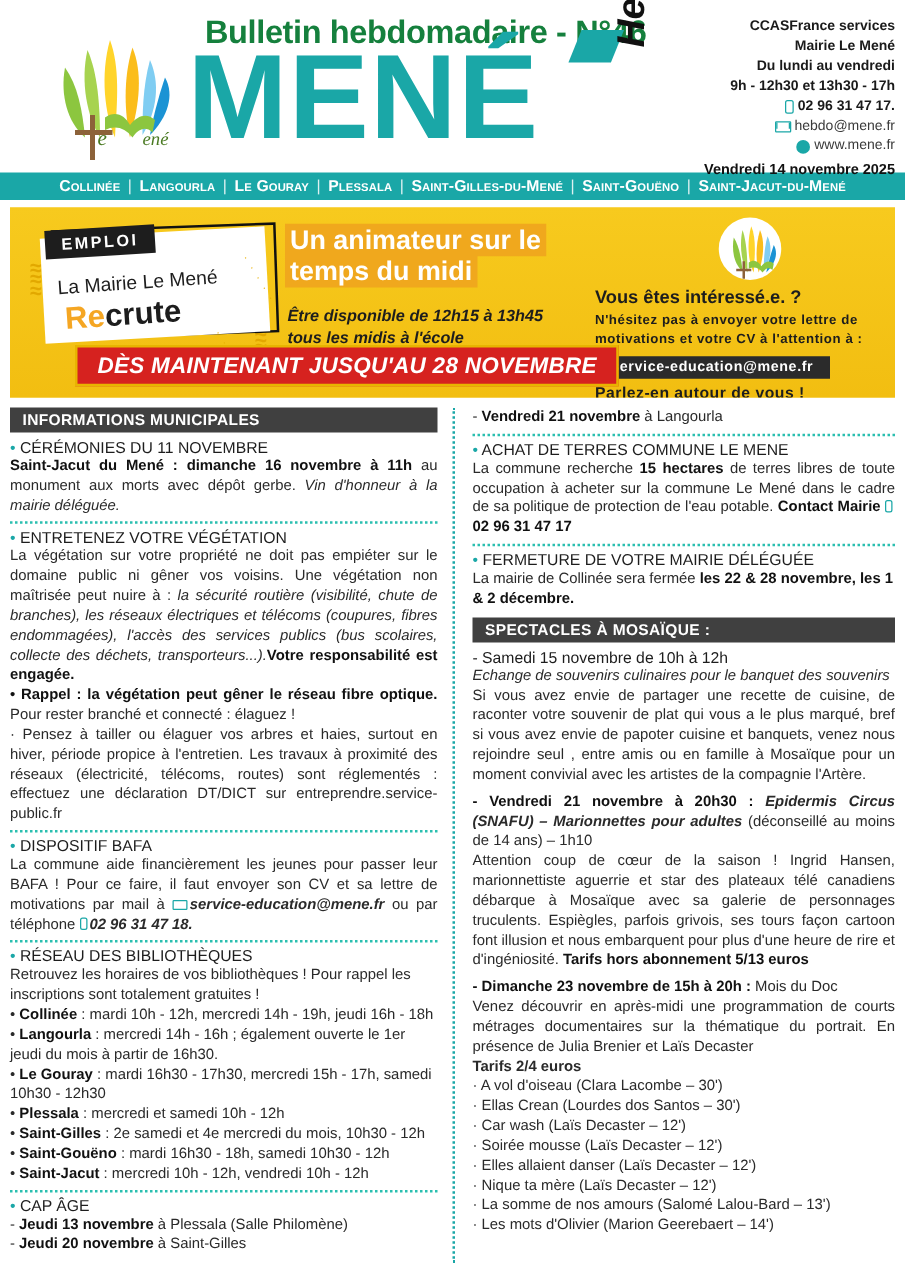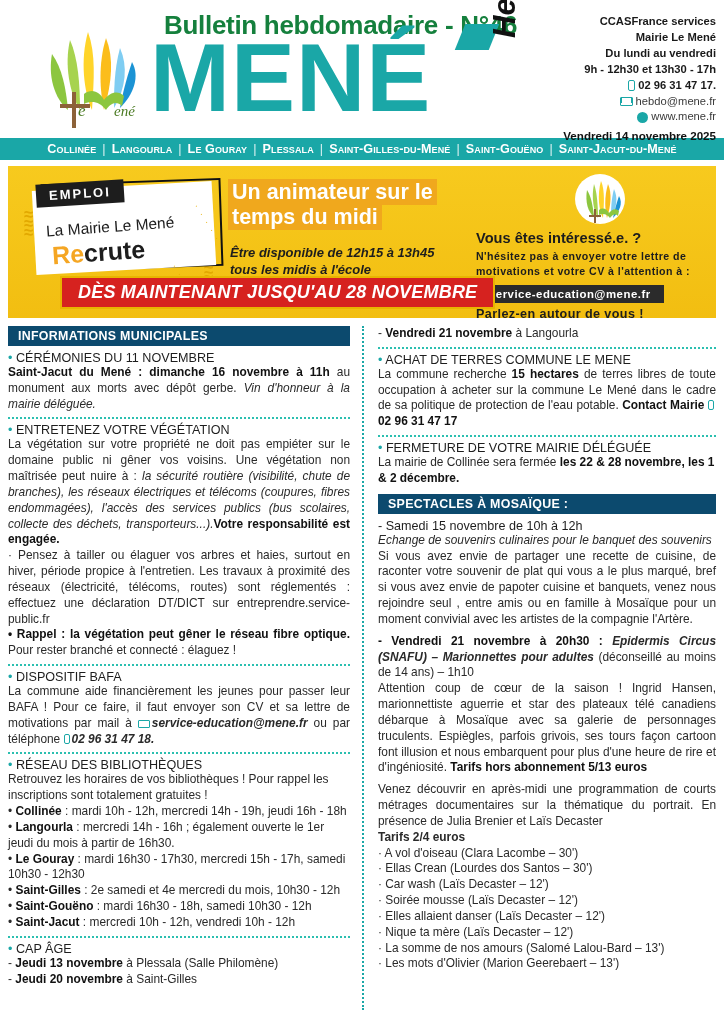--- a/index.html
+++ b/index.html
@@ -117,21 +117,21 @@
   }
   .dots-deco { position: absolute; color: #e8b000; font-size: 9px; letter-spacing: 2px; }
 
   
   .columns { display: flex; margin: 8px 8px 0 8px; height: 684px; }
   .col { width: 50%; }
   .col-left { padding-right: 12px; }
   .col-right { padding-left: 14px; border-left: 2px dotted #1aa7a7; }
 
   .section-head {
-    background: #0c4a6e; color: #ffffff; font-weight: bold; font-size: 12.4px;
+    background: #404040; color: #ffffff; font-weight: bold; font-size: 12.4px;
     letter-spacing: .3px; padding: 3px 8px 3px 10px; display: block; margin-bottom: 5px;
   }
   .item-title {
     font-size: 12.6px; font-weight: normal; color: #1d1d1d; margin-top: 1px;
   }
   .item-title .bullet { color: #1aa7a7; }
   p.body {
     font-size: 11.9px; color: #2a2a2a; line-height: 1.33; text-align: justify;
     margin-top: 0px;
   }
@@ -282,24 +282,24 @@
 
       <div class="dotted-rule"></div>
 
       <div class="item-title">
         <span class="bullet">•</span>
         <span>ENTRETENEZ VOTRE VÉGÉTATION</span>
       </div>
       <p class="body">
         <span>La végétation sur votre propriété ne doit pas empiéter sur le domaine public ni gêner vos voisins. Une végétation non maîtrisée peut nuire à : </span><span class="i">la sécurité routière (visibilité, chute de branches), les réseaux électriques et télécoms (coupures, fibres endommagées), l'accès des services publics (bus scolaires, collecte des déchets, transporteurs...).</span><span class="b">Votre responsabilité est engagée.</span>
       </p>
+      <p class="body">
+        <span class="b">• Rappel : la végétation peut gêner le réseau fibre optique.</span><span> Pour rester branché et connecté : élaguez !</span>
+      </p>
       <p class="body">· Pensez à tailler ou élaguer vos arbres et haies, surtout en hiver, période propice à l'entretien. Les travaux à proximité des réseaux (électricité, télécoms, routes) sont réglementés : effectuez une déclaration DT/DICT sur entreprendre.service-public.fr</p>
-      <p class="body">
-        <span class="b">• Rappel : la végétation peut gêner le réseau fibre optique.</span><span> Pour rester branché et connecté : élaguez !</span>
-      </p>
 
       <div class="dotted-rule"></div>
 
       <div class="item-title">
         <span class="bullet">•</span>
         <span>DISPOSITIF BAFA</span>
       </div>
       <p class="body">
         <span>La commune aide financièrement les jeunes pour passer leur BAFA ! Pour ce faire, il faut envoyer son CV et sa lettre de motivations par mail à </span><span class="mail-ic"></span><span class="bi">service-education@mene.fr</span><span> ou par téléphone </span><span class="phone-ic"></span><span class="bi">02 96 31 47 18.</span>
       </p>
@@ -308,20 +308,21 @@
 
       <div class="item-title">
         <span class="bullet">•</span>
         <span>RÉSEAU DES BIBLIOTHÈQUES</span>
       </div>
       <p class="body nj">Retrouvez les horaires de vos bibliothèques ! Pour rappel les inscriptions sont totalement gratuites !</p>
       <div class="sub-bullet">
         <div>• <span class="b">Collinée</span> : <span>mardi 10h - 12h, mercredi 14h - 19h, jeudi 16h - 18h</span></div>
         <div>• <span class="b">Langourla</span> : <span>mercredi 14h - 16h ; également ouverte le 1er jeudi du mois à partir de 16h30.</span></div>
         <div>• <span class="b">Le Gouray</span> : <span>mardi 16h30 - 17h30, mercredi 15h - 17h, samedi 10h30 - 12h30</span></div>
+        <div>• <span class="b">Plessala</span> : <span>mercredi et  samedi 10h - 12h</span></div>
         <div>• <span class="b">Saint-Gilles</span> : <span>2e samedi et 4e mercredi du mois, 10h30 - 12h</span></div>
         <div>• <span class="b">Saint-Gouëno</span> : <span>mardi 16h30 - 18h, samedi 10h30 - 12h</span></div>
         <div>• <span class="b">Saint-Jacut</span> : <span>mercredi 10h - 12h, vendredi 10h - 12h</span></div>
       </div>
 
       <div class="dotted-rule"></div>
 
       <div class="item-title">
         <span class="bullet">•</span>
         <span>CAP ÂGE</span>
@@ -369,27 +370,30 @@
 
       <p class="body">
         <span class="b">- Vendredi 21 novembre à 20h30 : </span><span class="bi">Epidermis Circus (SNAFU) – Marionnettes pour adultes</span><span> (déconseillé au moins de 14 ans) – 1h10</span>
       </p>
       <p class="body">
         <span>Attention coup de cœur de la saison ! Ingrid Hansen, marionnettiste aguerrie et star des plateaux télé canadiens débarque à Mosaïque avec sa galerie de personnages truculents. Espiègles, parfois grivois, ses tours façon cartoon font illusion et nous embarquent pour plus d'une heure de rire et d'ingéniosité. </span><span class="b">Tarifs hors abonnement 5/13 euros</span>
       </p>
 
       <div style="height:6px"></div>
 
+      <p class="body nj">
+        <span class="b">- Dimanche 23 novembre de 15h à 20h : </span><span>Mois du Doc</span>
+      </p>
       <p class="body">Venez découvrir en après-midi une programmation de courts métrages documentaires sur la thématique du portrait. En présence de Julia Brenier et Laïs Decaster</p>
       <p class="body nj b">Tarifs 2/4 euros</p>
       <div class="sub-bullet">
         <div>· A vol d'oiseau (Clara Lacombe – 30')</div>
         <div>· Ellas Crean (Lourdes dos Santos – 30')</div>
         <div>· Car wash (Laïs Decaster – 12')</div>
         <div>· Soirée mousse (Laïs Decaster – 12')</div>
         <div>· Elles allaient danser (Laïs Decaster – 12')</div>
         <div>· Nique ta mère (Laïs Decaster – 12')</div>
         <div>· La somme de nos amours (Salomé Lalou-Bard – 13')</div>
-        <div>· Les mots d'Olivier (Marion Geerebaert – 13')</div>
+        <div>· Les mots d'Olivier (Marion Geerebaert – 14')</div>
       </div>
     </div>
   </div>
 </div>
 
 </body></html>

